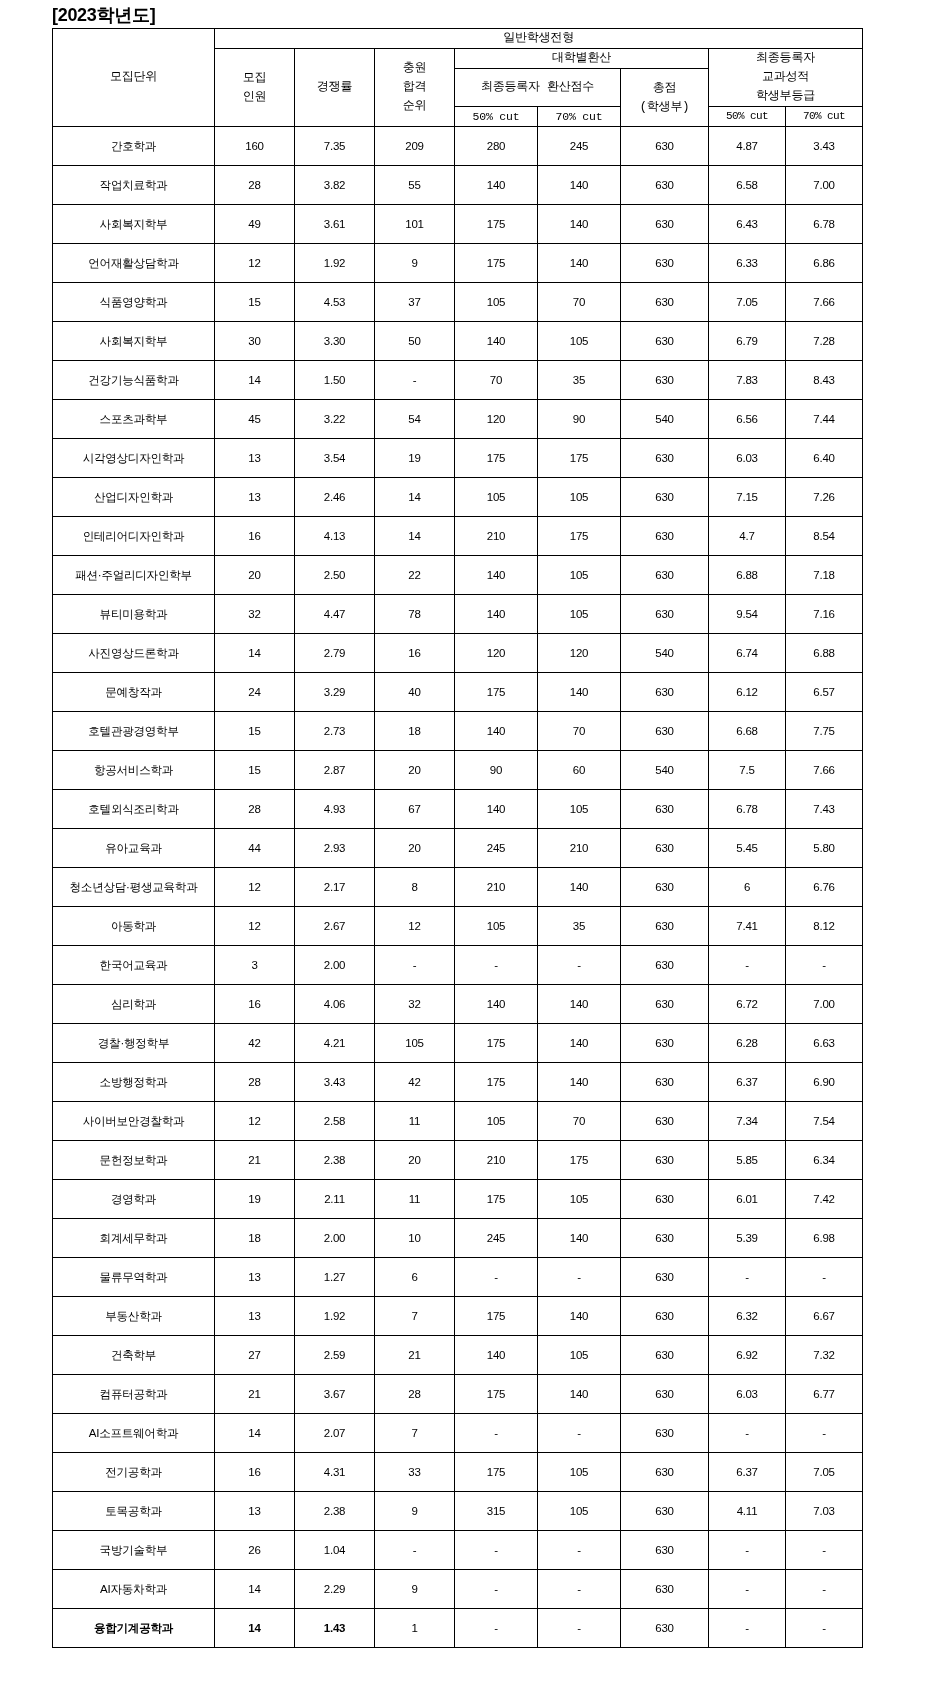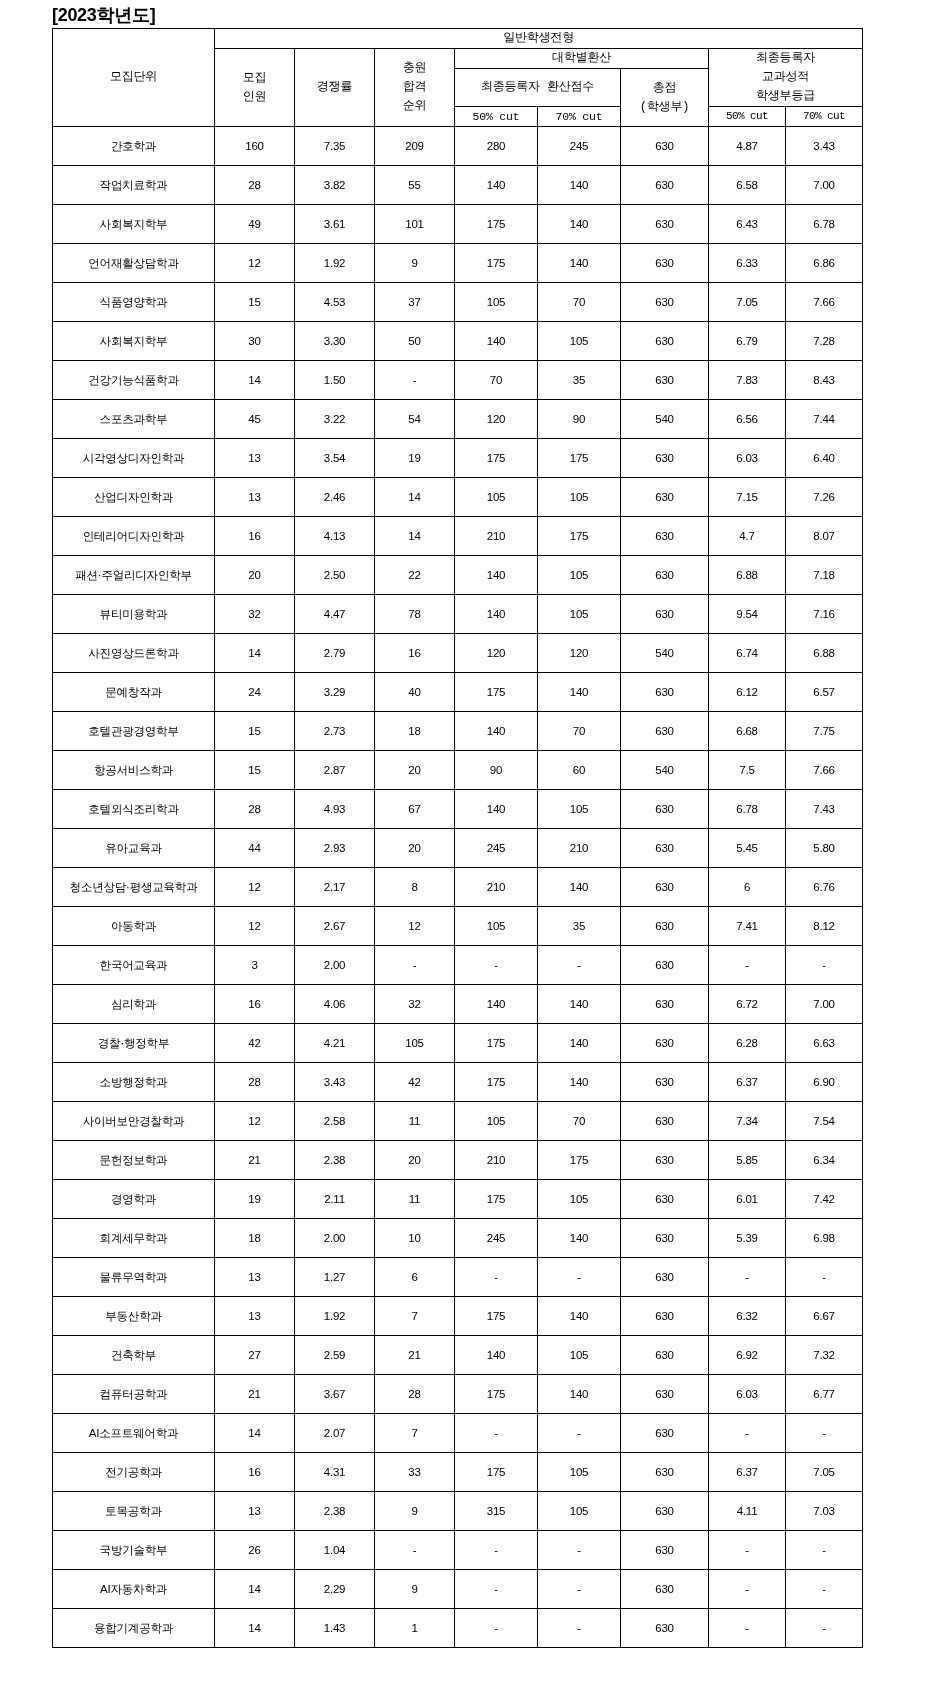--- a/index.html
+++ b/index.html
@@ -74,21 +74,21 @@
     font-size: 11.5px;
     letter-spacing: -0.4px;
   }
   tbody tr {
     height: 38px;
   }
   tbody tr td {
     height: 38px;
   }
   tr.bold-row td {
-    font-weight: normal;
+    font-weight: bold;
   }
   tr.bold-row td.nb {
     font-weight: normal;
   }
   
   col.c-dept   { width: 162px; }
   col.c-quota  { width: 80px;  }
   col.c-ratio  { width: 80px;  }
   col.c-rank   { width: 80px;  }
   col.c-c50    { width: 83px;  }
@@ -269,21 +269,21 @@
           </tr>
           <tr>
             <td class="dept">인테리어디자인학과</td>
             <td>16</td>
             <td>4.13</td>
             <td class="nb">14</td>
             <td class="nb">210</td>
             <td class="nb">175</td>
             <td class="nb">630</td>
             <td class="nb">4.7</td>
-            <td class="nb">8.07</td>
+            <td class="nb">8.54</td>
           </tr>
           <tr>
             <td class="dept">패션·주얼리디자인학부</td>
             <td>20</td>
             <td>2.50</td>
             <td class="nb">22</td>
             <td class="nb">140</td>
             <td class="nb">105</td>
             <td class="nb">630</td>
             <td class="nb">6.88</td>

